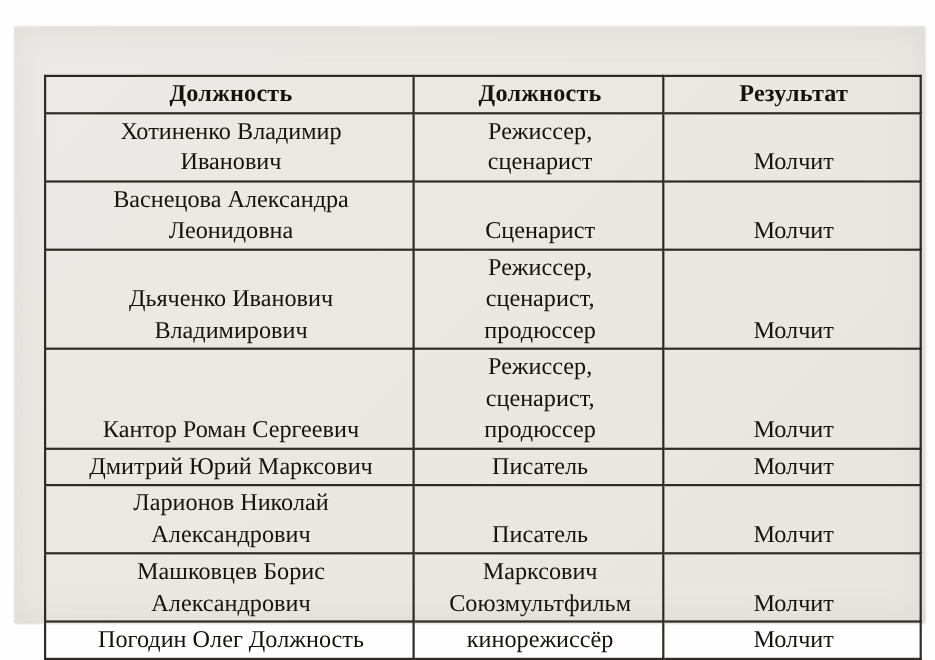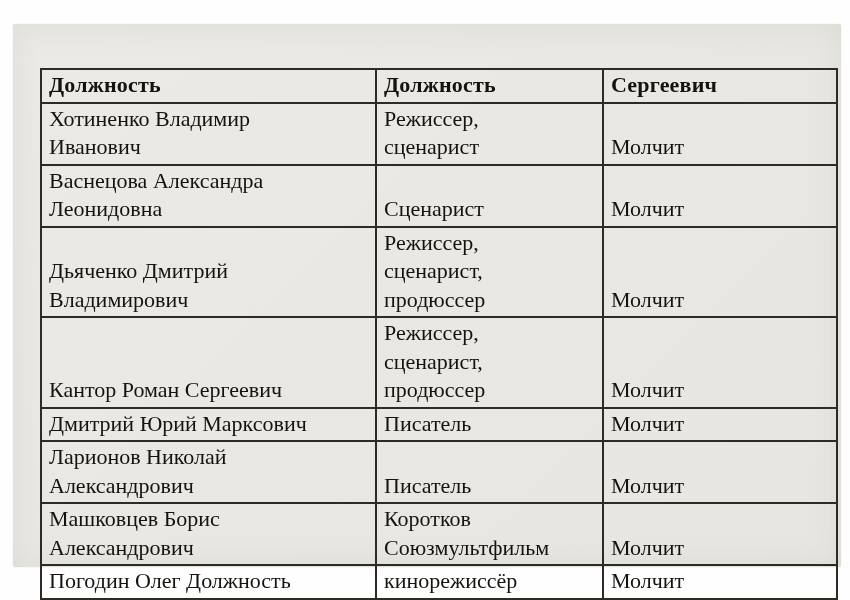--- a/index.html
+++ b/index.html
@@ -36,21 +36,21 @@
     border-collapse: collapse;
     table-layout: fixed;
     width: 796px;
     color: #16130e;
     font-size: 22px;
     line-height: 28.5px;
   }
   table.doc-table td, table.doc-table th {
     border: 2px solid #2e2b27;
     vertical-align: bottom;
-    text-align: left;
+    text-align: center;
     padding: 1px 4px 2px 7px;
     white-space: pre-line;
     overflow: hidden;
     font-weight: normal;
   }
   table.doc-table th {
     font-weight: bold;
     vertical-align: middle;
     letter-spacing: 0.2px;
   }
@@ -74,37 +74,37 @@
     <table class="doc-table">
       <colgroup>
         <col class="c-name">
         <col class="c-pos">
         <col class="c-result">
       </colgroup>
       <tbody>
         <tr class="rh-head">
           <th>Должность</th>
           <th>Должность</th>
-          <th>Сергеевич</th>
+          <th>Результат</th>
         </tr>
         <tr class="rh-2l">
           <td>Хотиненко Владимир
 Иванович</td>
           <td>Режиссер,
 сценарист</td>
           <td>Молчит</td>
         </tr>
         <tr class="rh-2lb">
           <td>Васнецова Александра
 Леонидовна</td>
           <td>Сценарист</td>
           <td>Молчит</td>
         </tr>
         <tr class="rh-3l">
-          <td>Дьяченко Дмитрий
+          <td>Дьяченко Иванович
 Владимирович</td>
           <td>Режиссер,
 сценарист,
 продюссер</td>
           <td>Молчит</td>
         </tr>
         <tr class="rh-3l">
           <td>Кантор Роман Сергеевич</td>
           <td>Режиссер,
 сценарист,
@@ -118,21 +118,21 @@
         </tr>
         <tr class="rh-2lc">
           <td>Ларионов Николай
 Александрович</td>
           <td>Писатель</td>
           <td>Молчит</td>
         </tr>
         <tr class="rh-2ld">
           <td>Машковцев Борис
 Александрович</td>
-          <td>Коротков
+          <td>Марксович
 Союзмультфильм</td>
           <td>Молчит</td>
         </tr>
         <tr class="rh-last">
           <td>Погодин Олег Должность</td>
           <td>кинорежиссёр</td>
           <td>Молчит</td>
         </tr>
       </tbody>
     </table>

